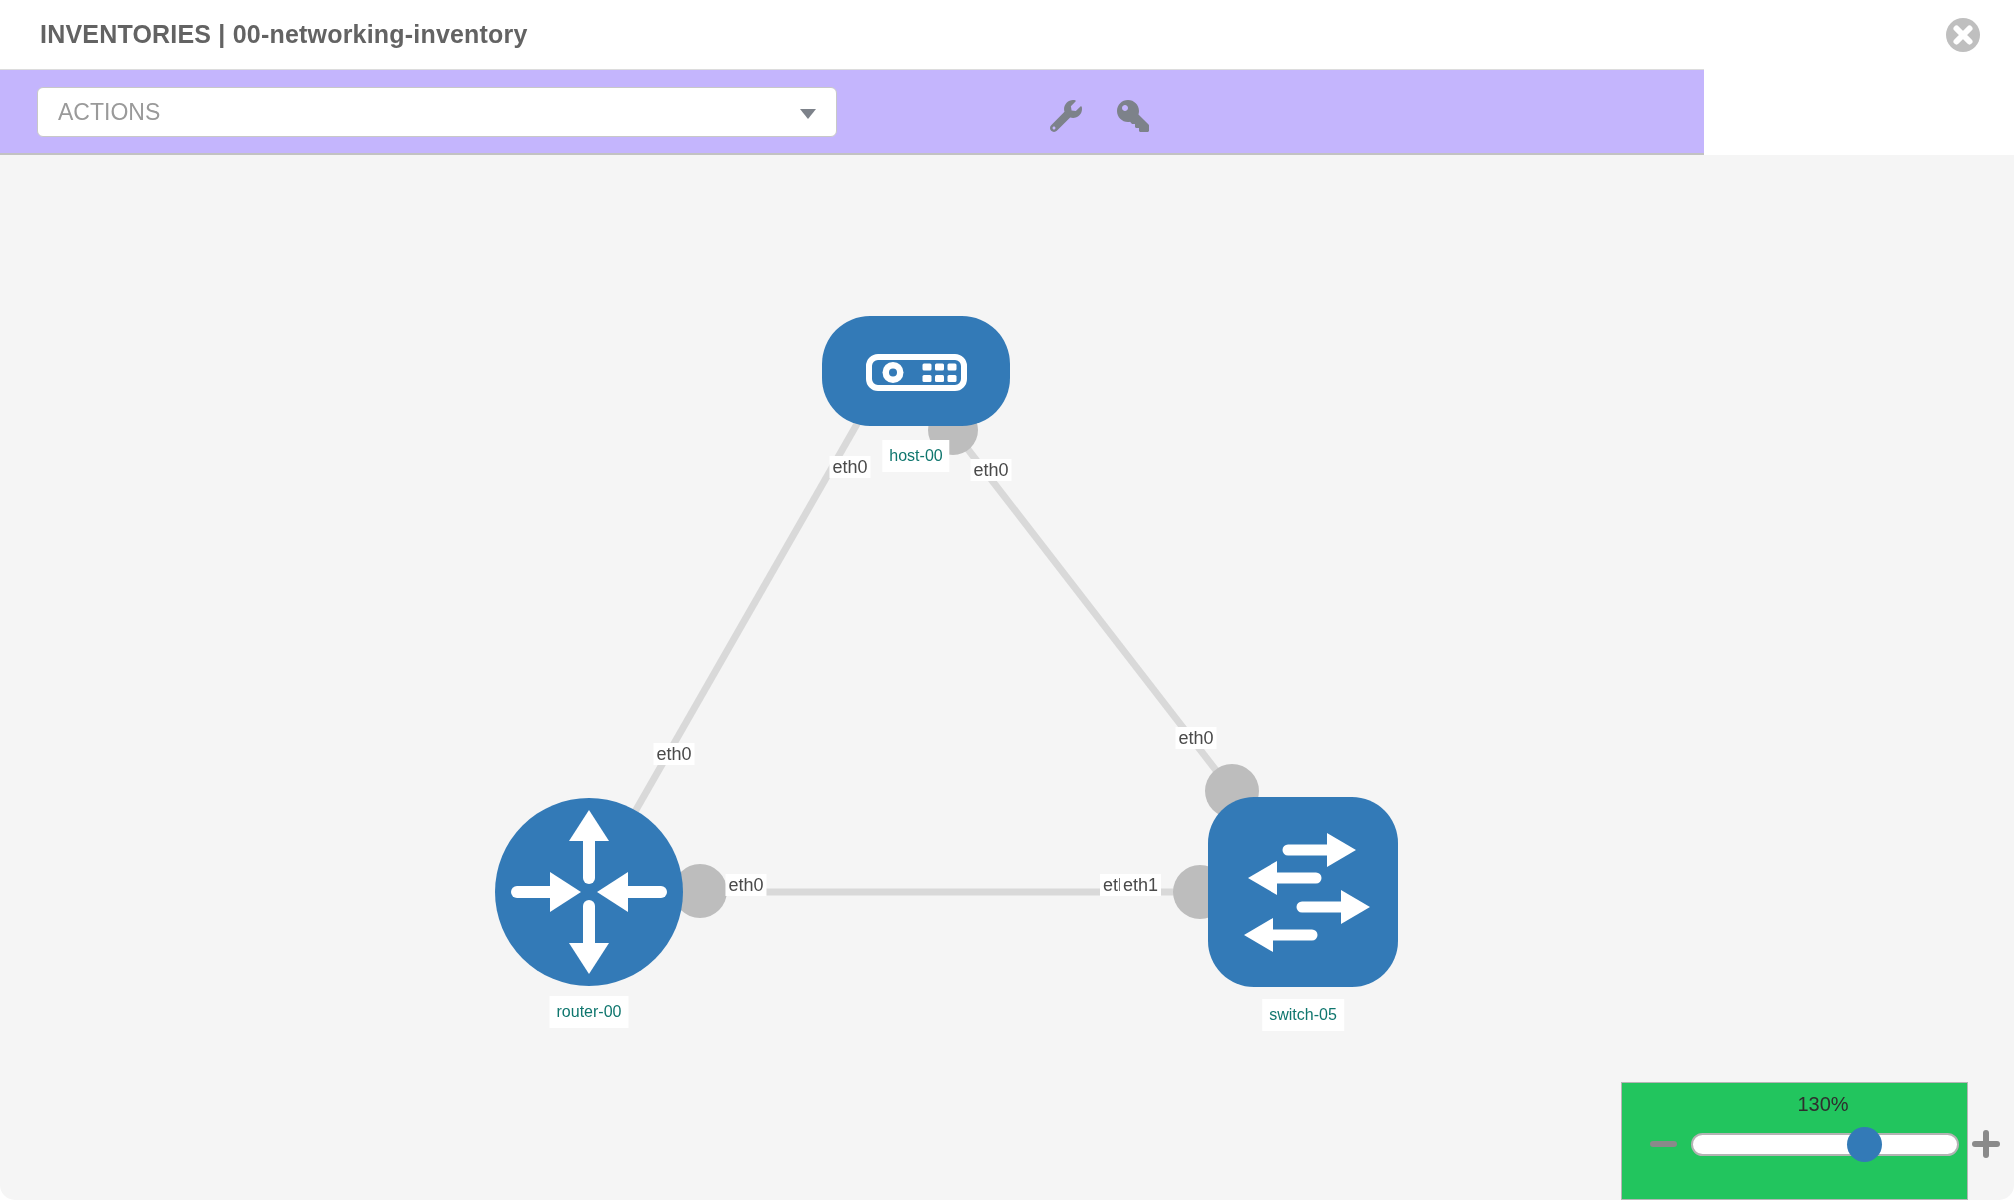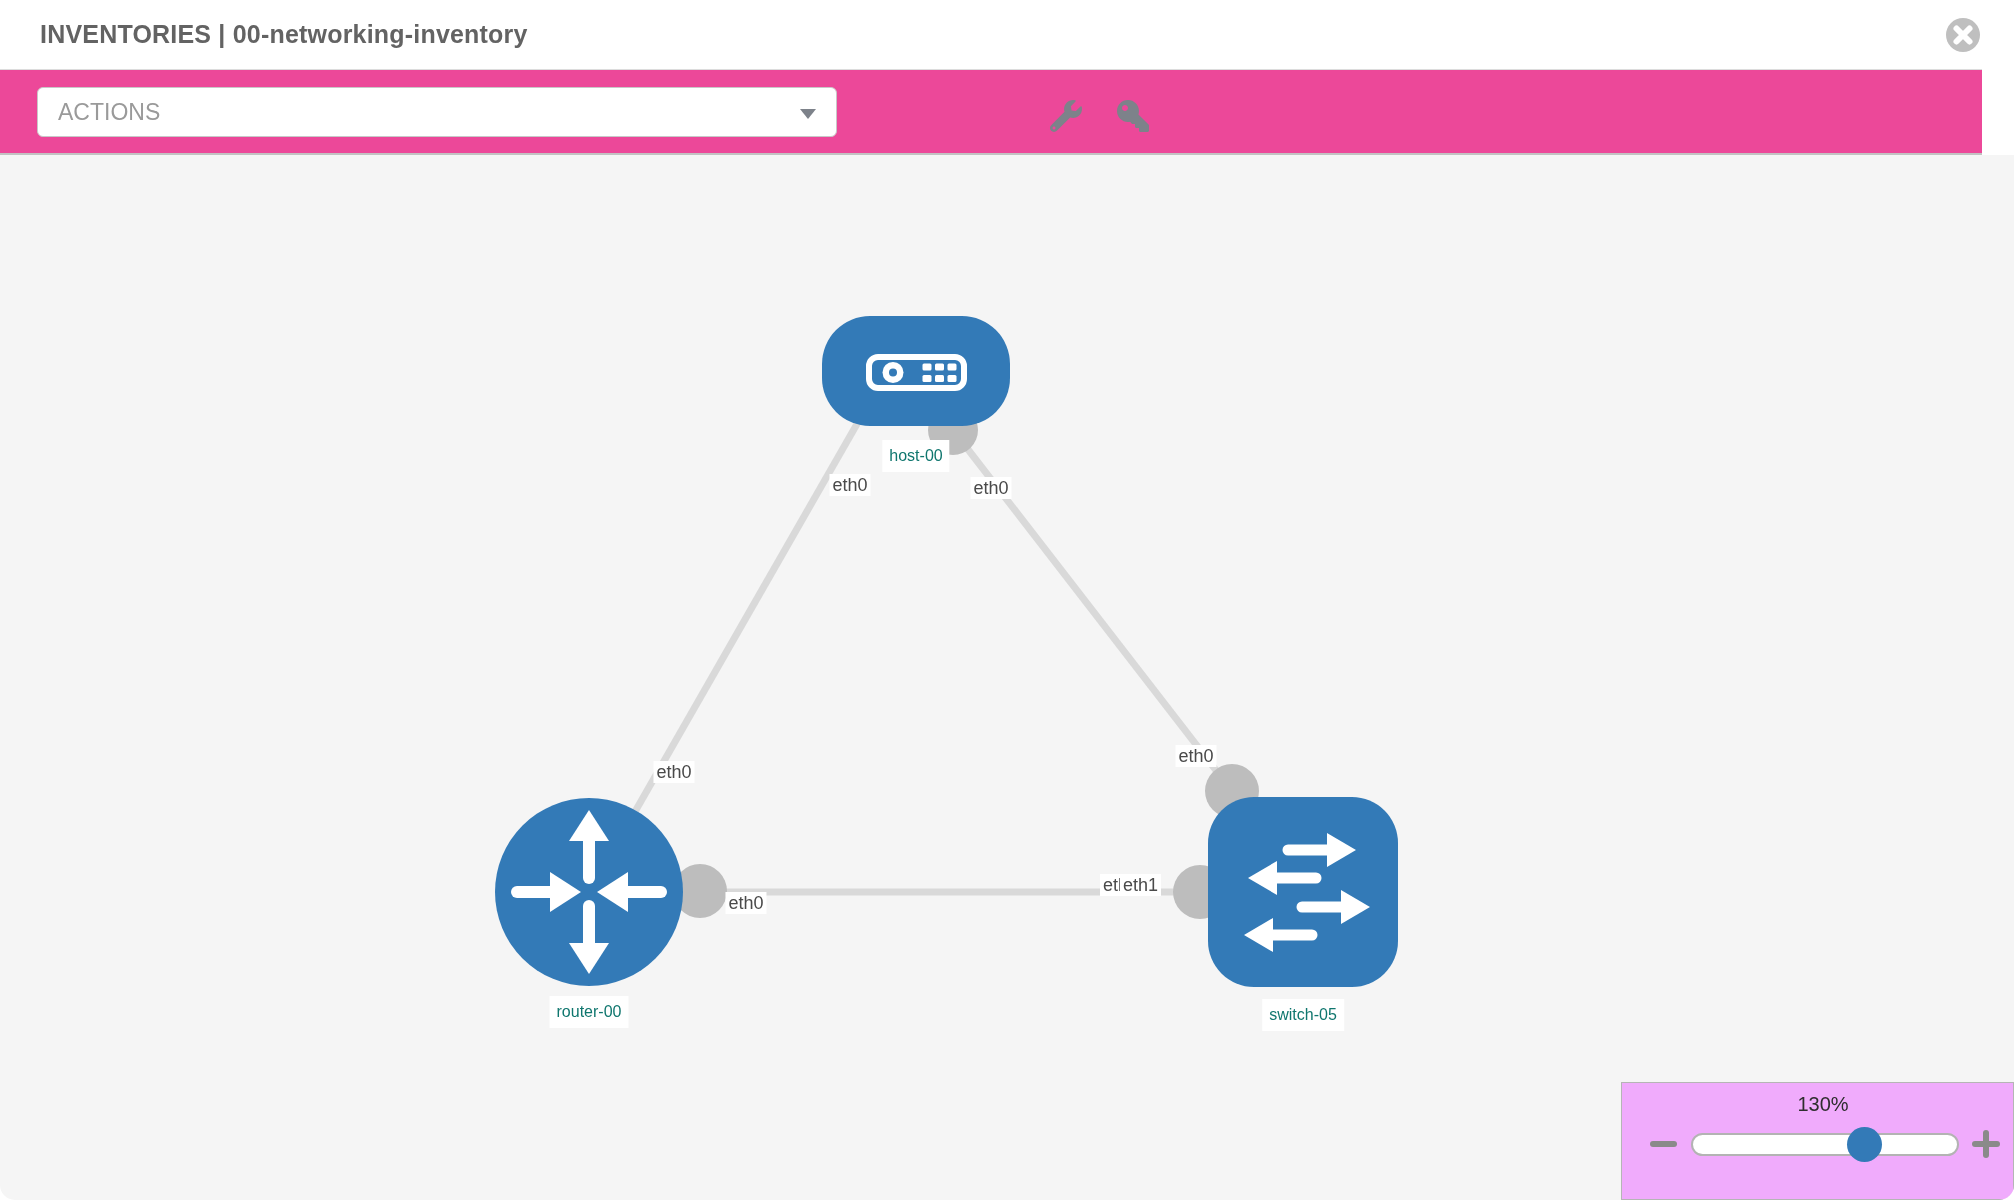--- a/index.html
+++ b/index.html
@@ -6,22 +6,22 @@
   .app{position:relative;width:2014px;height:1200px;overflow:hidden;
        font-family:"Liberation Sans", sans-serif;background:#fff;border-radius:15px;}
 
   
   .header{position:absolute;left:0;top:0;width:2014px;height:69px;background:#fff;}
   .header .title{position:absolute;left:40px;top:0;line-height:69px;
        font-size:25px;font-weight:bold;color:#636363;letter-spacing:.2px;}
   .close-btn{position:absolute;left:1946px;top:18px;width:34px;height:34px;cursor:pointer;}
 
   
-  .toolbar{position:absolute;left:0;top:69px;width:1982px;height:83px;
-       background:#ec4899;border-top:1px solid #dcdcdc;border-bottom:3px solid #c2c2c2;}
+  .toolbar{position:absolute;left:0;top:69px;width:1704px;height:83px;
+       background:#c4b5fd;border-top:1px solid #dcdcdc;border-bottom:3px solid #c2c2c2;}
   .select-box{position:absolute;top:17px;height:50px;background:#fff;
        border:1px solid #c8c8c8;border-radius:6px;box-sizing:border-box;cursor:pointer;}
   .select-box .sel-label{position:absolute;left:20px;top:0;line-height:48px;
        font-size:23px;color:#9a9a9a;}
   .caret{position:absolute;right:20px;top:21px;width:0;height:0;
        border-left:8px solid transparent;border-right:8px solid transparent;
        border-top:10px solid #7d828a;}
   .actions-box{left:37px;width:800px;}
   .search-box{left:1183px;width:780px;}
   .tool-icon{position:absolute;top:30px;width:32px;height:32px;cursor:pointer;}
@@ -29,28 +29,28 @@
   .tool-icon.key{left:1117px;}
 
   
   .canvas{position:absolute;left:0;top:155px;width:2014px;height:1045px;background:#f5f5f5;}
   .canvas svg{position:absolute;left:0;top:0;}
 
   .node-label{position:absolute;transform:translateX(-50%);background:#fff;
        color:#0f766e;font-size:16px;line-height:30px;padding:1px 7px;white-space:nowrap;}
   .eth-label{position:absolute;background:#fff;color:#4a4a4a;font-size:18px;
        line-height:22px;padding:0 3px;white-space:nowrap;}
-  .eth-center{transform:translateX(-50%);margin-top:18px;}
+  .eth-center{transform:translateX(-50%);}
   .eth-pair{position:absolute;width:70px;height:22px;}
   .eth-pair .over{position:absolute;left:20px;top:0;}
   .eth-pair .under{position:absolute;left:0;top:0;}
 
   
-  .zoom-panel{position:absolute;left:1621px;top:927px;width:393px;height:118px;
-       background:#f0abfc;border:1px solid #b5b5b5;box-sizing:border-box;text-decoration:underline;}
+  .zoom-panel{position:absolute;left:1621px;top:927px;width:347px;height:118px;
+       background:#22c55e;border:1px solid #b5b5b5;box-sizing:border-box;text-decoration:underline;}
   .zoom-value{position:absolute;left:201px;top:10px;transform:translateX(-50%);
        font-size:20px;color:#2e2e2e;}
   .zoom-minus{position:absolute;left:28px;top:58px;width:27px;height:6px;
        background:#8a8a8a;border-radius:3px;cursor:pointer;}
   .zoom-plus{position:absolute;left:350px;top:47px;width:28px;height:28px;cursor:pointer;}
   .zoom-plus .h{position:absolute;left:0;top:11px;width:28px;height:6px;background:#8a8a8a;border-radius:3px;}
   .zoom-plus .v{position:absolute;left:11px;top:0;width:6px;height:28px;background:#8a8a8a;border-radius:3px;}
   .zoom-track{position:absolute;left:69px;top:50px;width:268px;height:23px;
        background:#fff;border:2px solid #b3b3b3;border-radius:14px;box-sizing:border-box;cursor:pointer;}
   .zoom-thumb{position:absolute;left:225px;top:44px;width:35px;height:35px;

